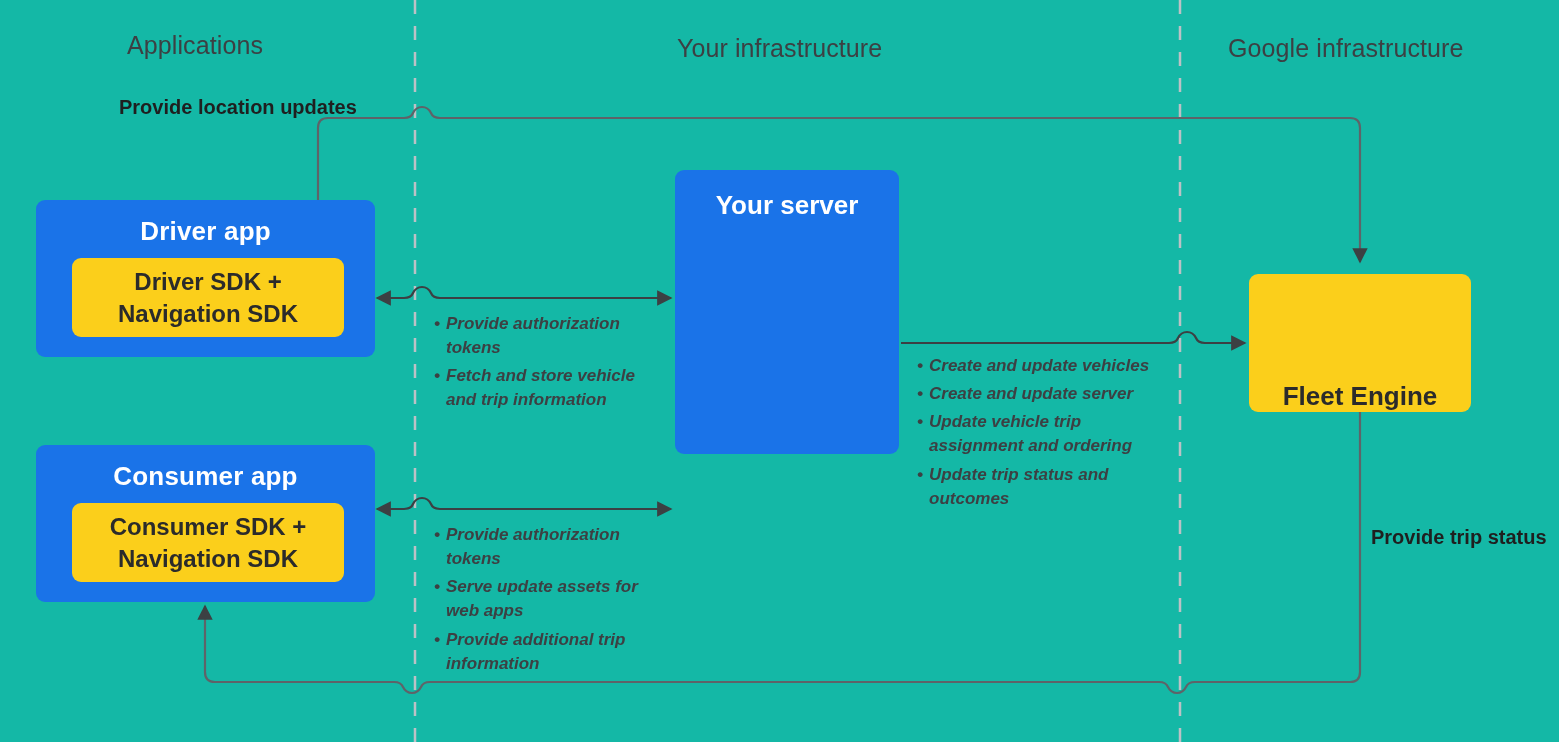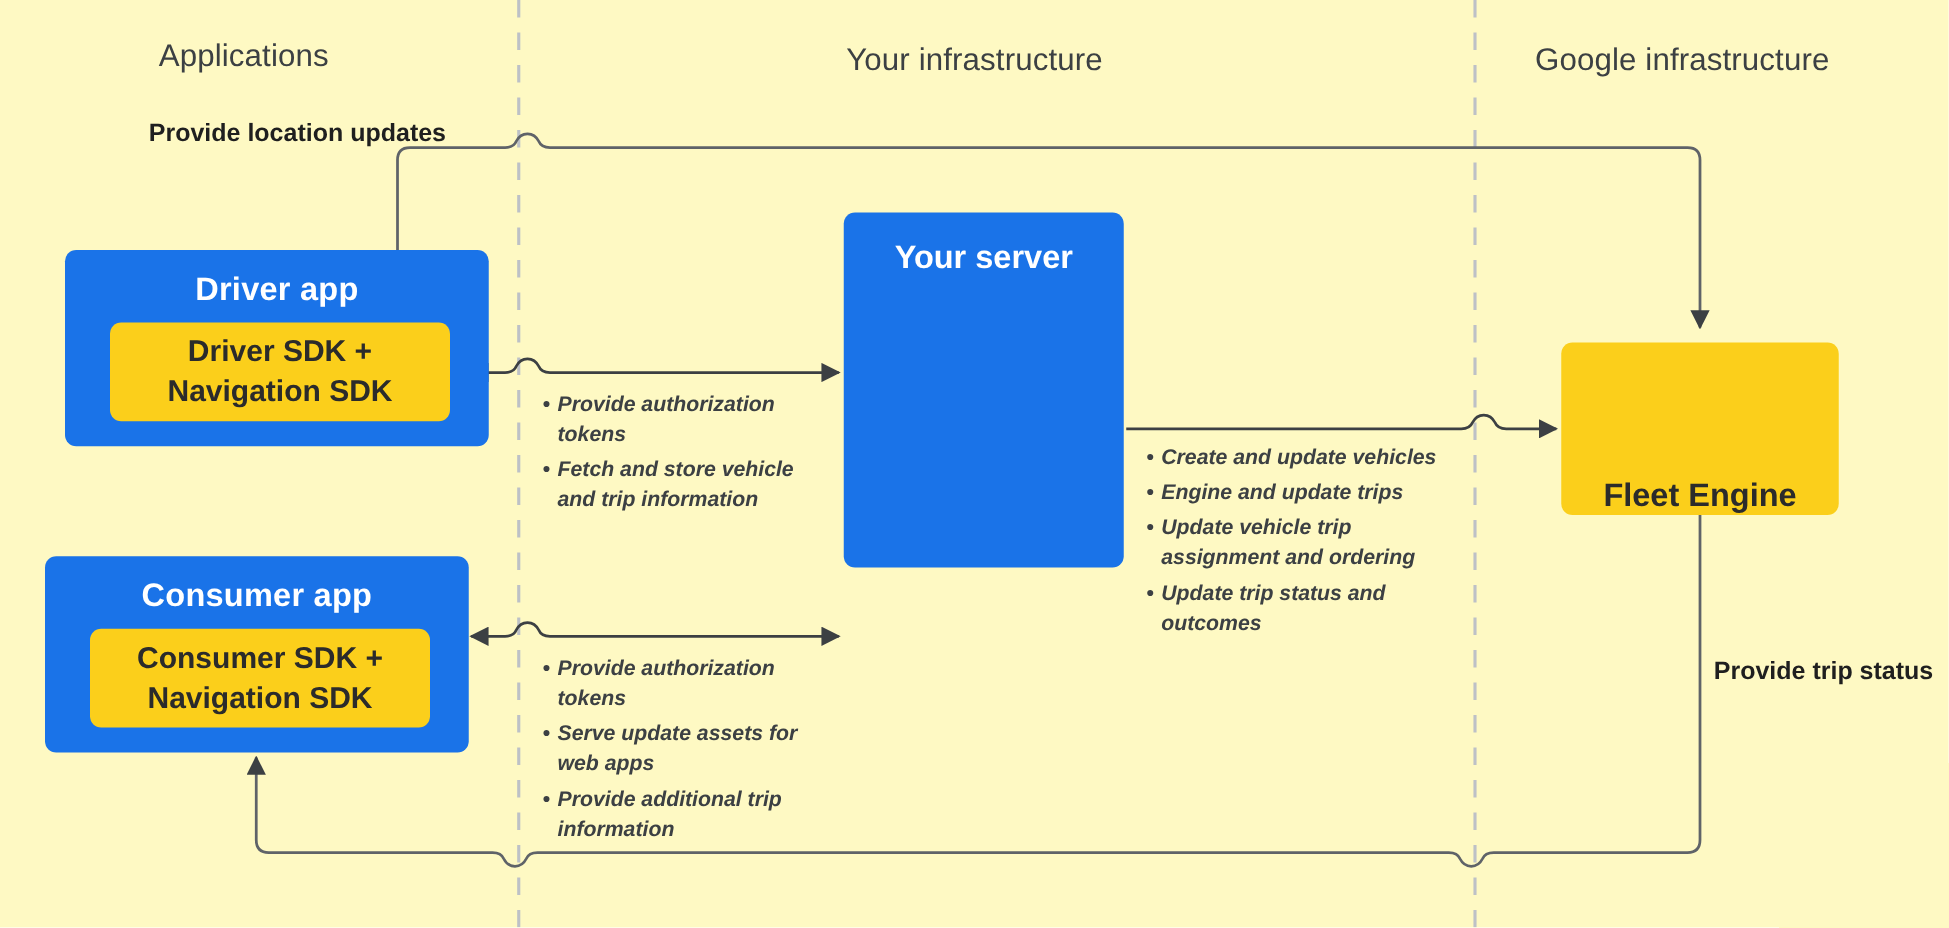--- a/index.html
+++ b/index.html
@@ -8,21 +8,21 @@
     background: #ffffff;
   }
   body {
     font-family: "Liberation Sans", sans-serif;
     -webkit-font-smoothing: antialiased;
   }
   #diagram {
     position: relative;
     width: 1559px;
     height: 742px;
-    background: #fef9c3;
+    background: #14b8a6;
     overflow: hidden;
   }
   #wires {
     position: absolute;
     left: 0;
     top: 0;
     width: 1559px;
     height: 742px;
     pointer-events: none;
   }
@@ -65,21 +65,21 @@
     align-items: center;
     justify-content: center;
     text-align: center;
     color: #2b2b2b;
     font-size: 24px;
     font-weight: bold;
     line-height: 1.32;
     box-sizing: border-box;
   }
 
-  #driver-app { left: 52px; top: 200px; width: 339px; height: 157px; }
+  #driver-app { left: 36px; top: 200px; width: 339px; height: 157px; }
   #driver-app .app-title { top: 16px; }
   #driver-app .sdk-box { left: 36px; top: 58px; width: 272px; height: 79px; }
 
   #consumer-app { left: 36px; top: 445px; width: 339px; height: 157px; }
   #consumer-app .app-title { top: 16px; }
   #consumer-app .sdk-box { left: 36px; top: 58px; width: 272px; height: 79px; }
 
   
   #your-server {
     position: absolute;
@@ -237,19 +237,19 @@
     <ul>
         <li>Provide authorization tokens</li>
         <li>Serve update assets for web apps</li>
         <li>Provide additional trip information</li>
       </ul>
   </div>
 
   <div class="bullet-list" id="bullets-server-fleet">
     <ul>
         <li>Create and update vehicles</li>
-        <li>Engine and update trips</li>
+        <li>Create and update server</li>
         <li>Update vehicle trip assignment and ordering</li>
         <li>Update trip status and outcomes</li>
       </ul>
   </div>
 
 </div>
 
 </body></html>

